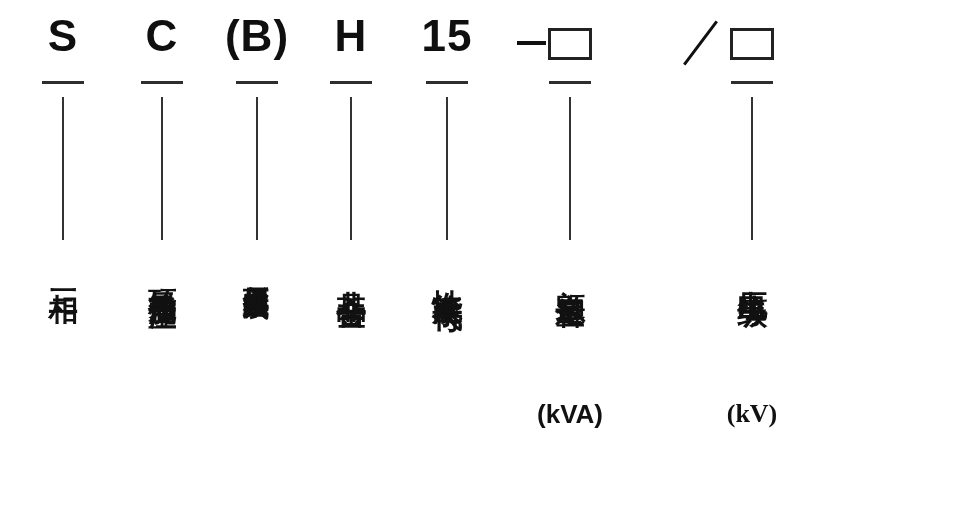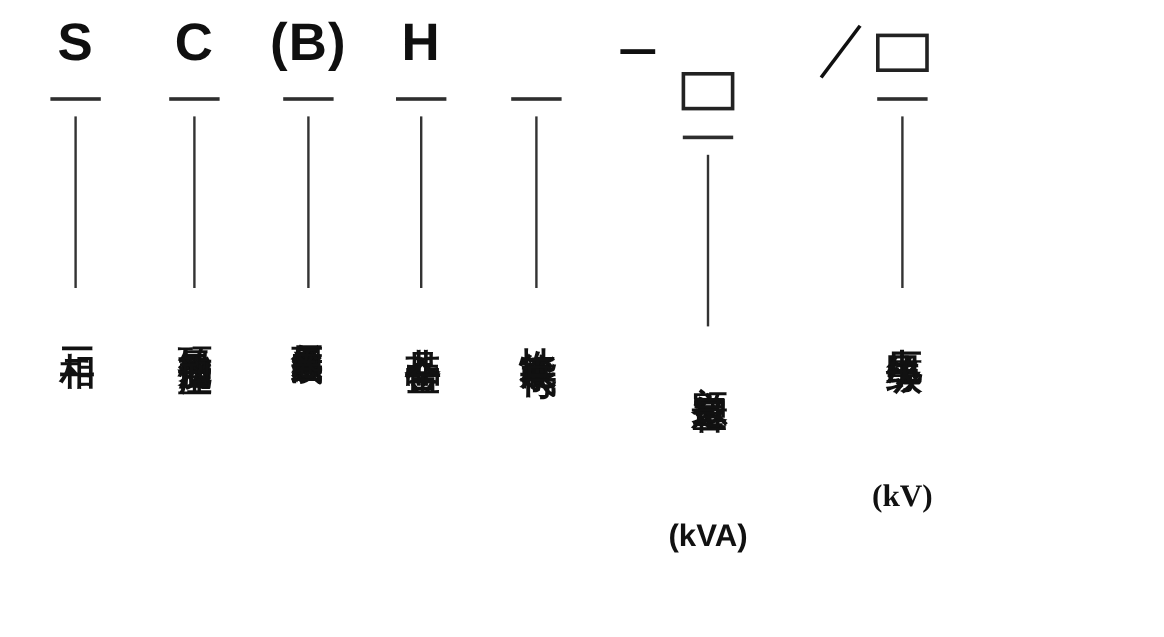--- a/index.html
+++ b/index.html
@@ -51,21 +51,21 @@
   .slash-sep {
     position:absolute; left:699px; top:16px; width:3px; height:54px;
     background:#101010; transform:rotate(37deg);
   }
   
   .cx1 { left:63px;  }
   .cx2 { left:162px; }
   .cx3 { left:257px; }
   .cx4 { left:351px; }
   .cx5 { left:447px; }
-  .cx6 { left:590px;margin-top:32px; }
+  .cx6 { left:570px; }
   .cx7 { left:752px;font-family:Liberation Serif, serif; }
 </style>
 </head>
 <body>
 
 <div class="canvas">
 
   <div class="sym cx1">S</div>
   <div class="underline cx1"></div>
   <div class="vline cx1"></div>
@@ -79,20 +79,21 @@
   <div class="sym cx3">(B)</div>
   <div class="underline cx3"></div>
   <div class="vline cx3"></div>
   <div class="vlabel xsmall cx3">低压可采用箔式线圈</div>
 
   <div class="sym cx4">H</div>
   <div class="underline cx4"></div>
   <div class="vline cx4"></div>
   <div class="vlabel cx4">非晶合金</div>
 
+  <div class="sym cx5">15</div>
   <div class="underline cx5"></div>
   <div class="vline cx5"></div>
   <div class="vlabel cx5">性能水平代号</div>
 
   <div class="dash-sep"></div>
 
   <div class="blank-box cx6"></div>
   <div class="underline cx6"></div>
   <div class="vline cx6"></div>
   <div class="vlabel cx6">额定容量</div>

